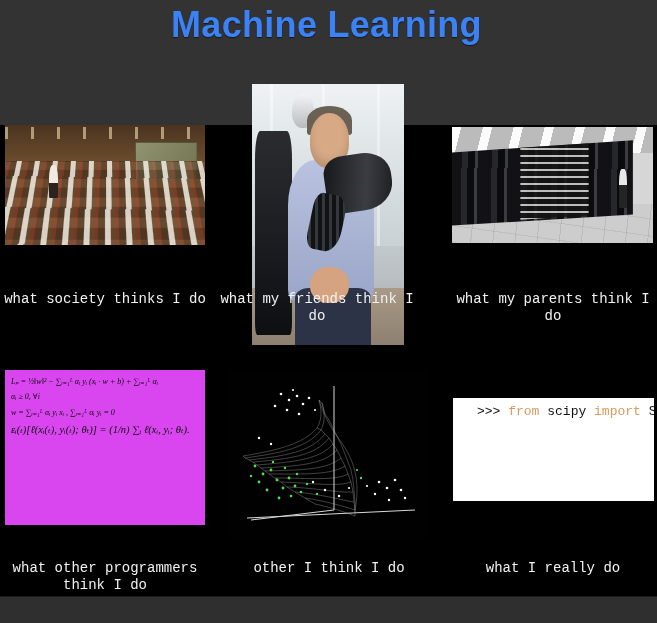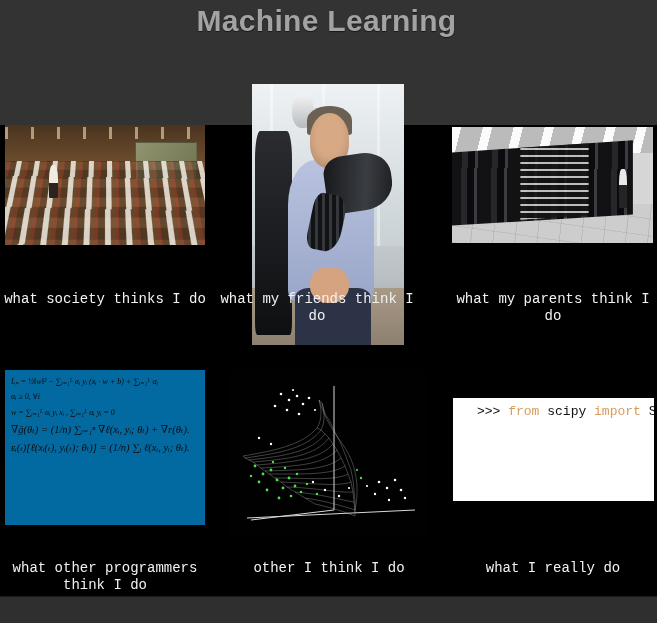--- a/index.html
+++ b/index.html
@@ -26,23 +26,23 @@
     height: 57px;
     background: #333333;
   }
   .header-title {
     position: absolute;
     left: 0; top: 4px;
     width: 653px;
     text-align: center;
     font-family: "Liberation Sans", sans-serif;
     font-weight: bold;
-    font-size: 30px;
+    font-size: 36px;
     letter-spacing: 0.3px;
-    color: #a3a3a3;
+    color: #3b82f6;
     text-shadow: 0 1px 1px rgba(0,0,0,0.55);
   }
   .header-fill {
     position: absolute;
     left: 0; top: 57px;
     width: 657px;
     height: 68px;
     background: #333333;
   }
   .footer {
@@ -215,21 +215,21 @@
     clip-path: polygon(0% 6%, 100% 0%, 100% 94%, 0% 100%);
     opacity: .92;
   }
   .ph-servers .tech {
     position: absolute; right: 13%; top: 36%; width: 4%; height: 34%;
     background: linear-gradient(#e8e8e8 0 42%, #242424 42% 100%);
     border-radius: 35% 35% 8% 8%;
   }
   
   .ph-math {
-    background: #0369a1;
+    background: #d946ef;
   }
   .math-body {
     position: absolute;
     left: 6px; right: 6px; top: 8px;
     font-family: "Liberation Serif", "DejaVu Serif", serif;
     color: #0c0c0c;
     font-size: 8px;
     line-height: 1.05;
   }
   .math-line {
@@ -312,21 +312,20 @@
       </div>
       <div class="caption" style="left:448px; top:234px; width:210px;">what my parents think I do</div>
     </div>
 
     <div class="cell">
       <div class="panel ph-math" style="left:5px; top:313px; width:200px; height:155px;">
         <div class="math-body">
           <span class="math-line">Lₚ = ½‖w‖² − ∑ᵢ₌₁ᴸ αᵢ yᵢ (xᵢ · w + b) + ∑ᵢ₌₁ᴸ αᵢ</span>
           <span class="math-line">αᵢ ≥ 0, ∀i</span>
           <span class="math-line">w = ∑ᵢ₌₁ᴸ αᵢ yᵢ xᵢ ,  ∑ᵢ₌₁ᴸ αᵢ yᵢ = 0</span>
-          <span class="math-line big">∇ĝ(θₜ) = (1/n) ∑ᵢ₌₁ⁿ ∇ℓ(xᵢ, yᵢ; θₜ) + ∇r(θₜ).</span>
           <span class="math-line big">ᴇᵢ(ₜ)[ℓ(xᵢ(ₜ), yᵢ(ₜ); θₜ)] = (1/n) ∑ᵢ ℓ(xᵢ, yᵢ; θₜ).</span>
         </div>
       </div>
       <div class="caption" style="left:0px; top:503px; width:210px;">what other programmers think I do</div>
     </div>
 
     <div class="cell">
       <div class="panel ph-scatter" style="left:229px; top:313px; width:198px; height:168px;">
         <svg class="axes" viewBox="0 0 198 168">
           <g stroke="#d8d8d8" stroke-width="1" fill="none">

